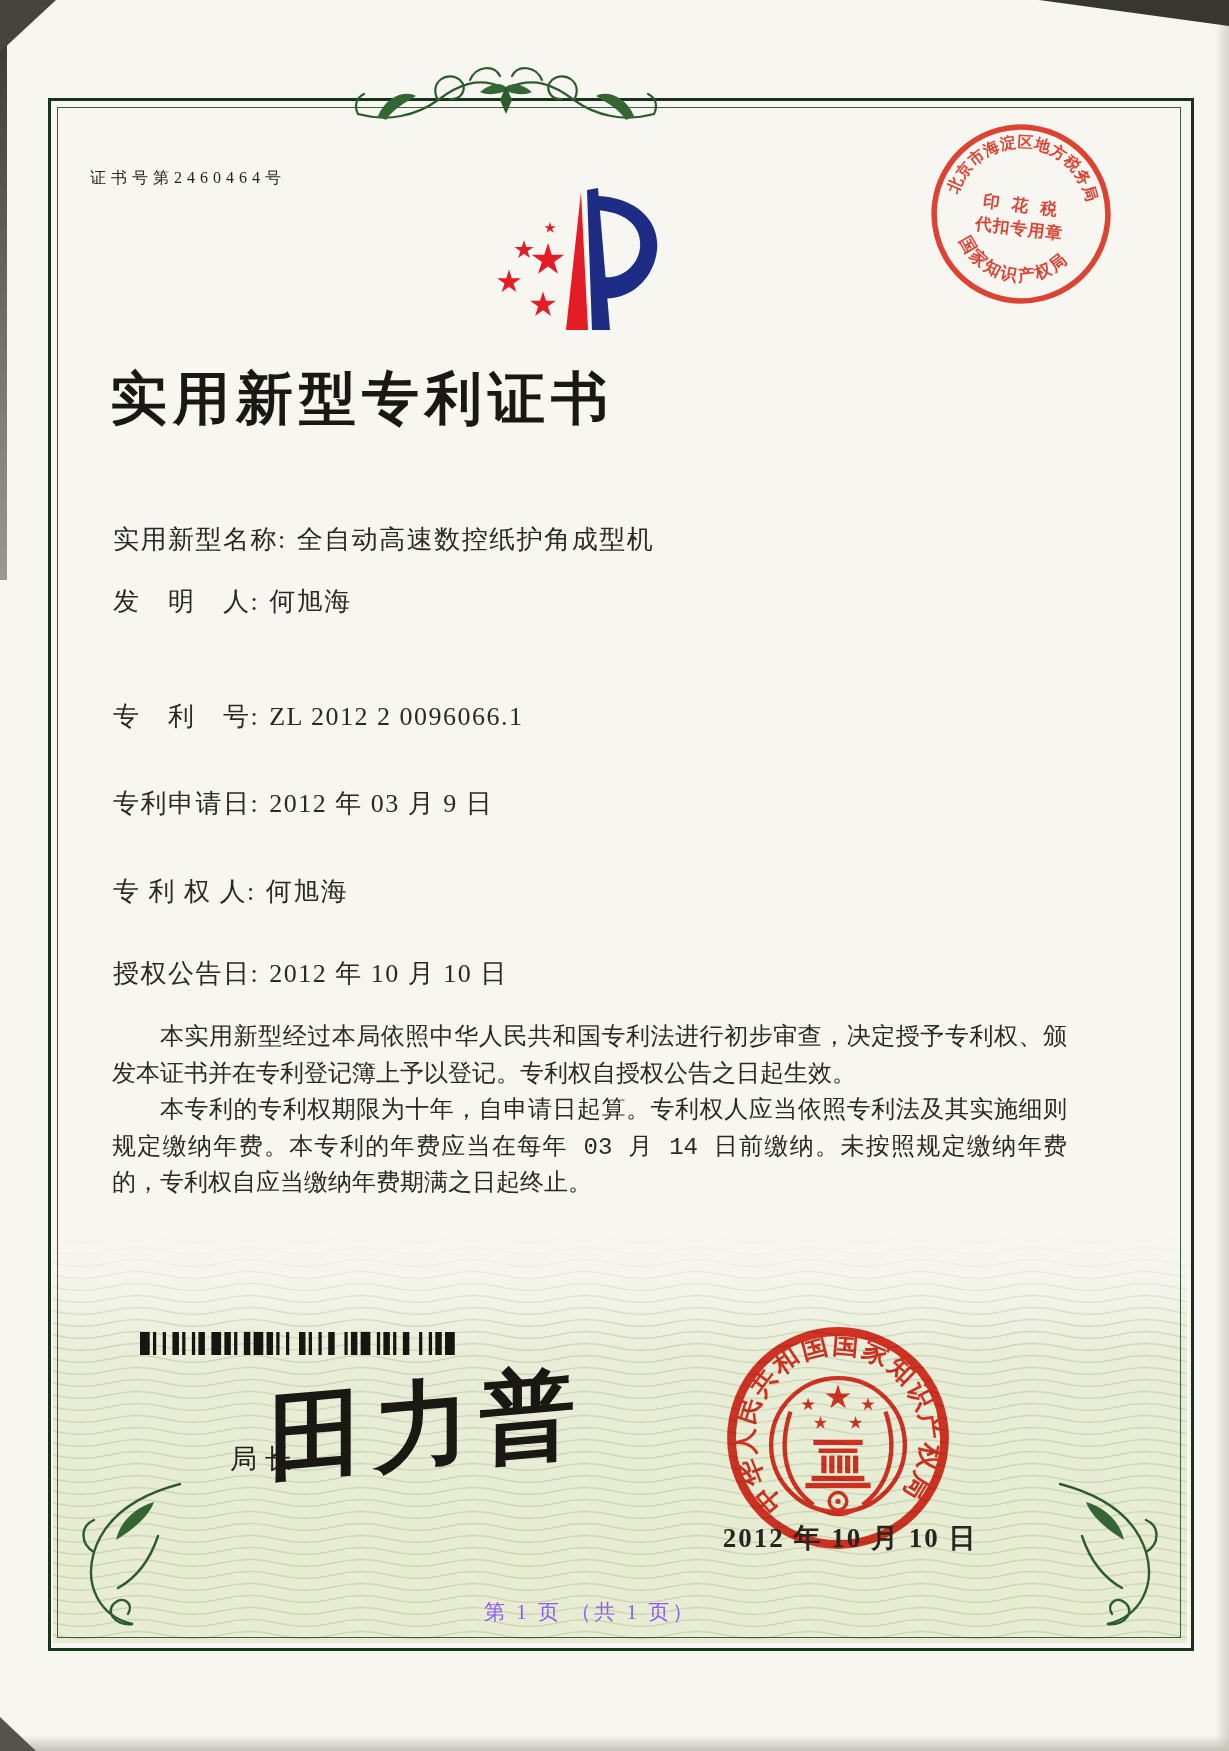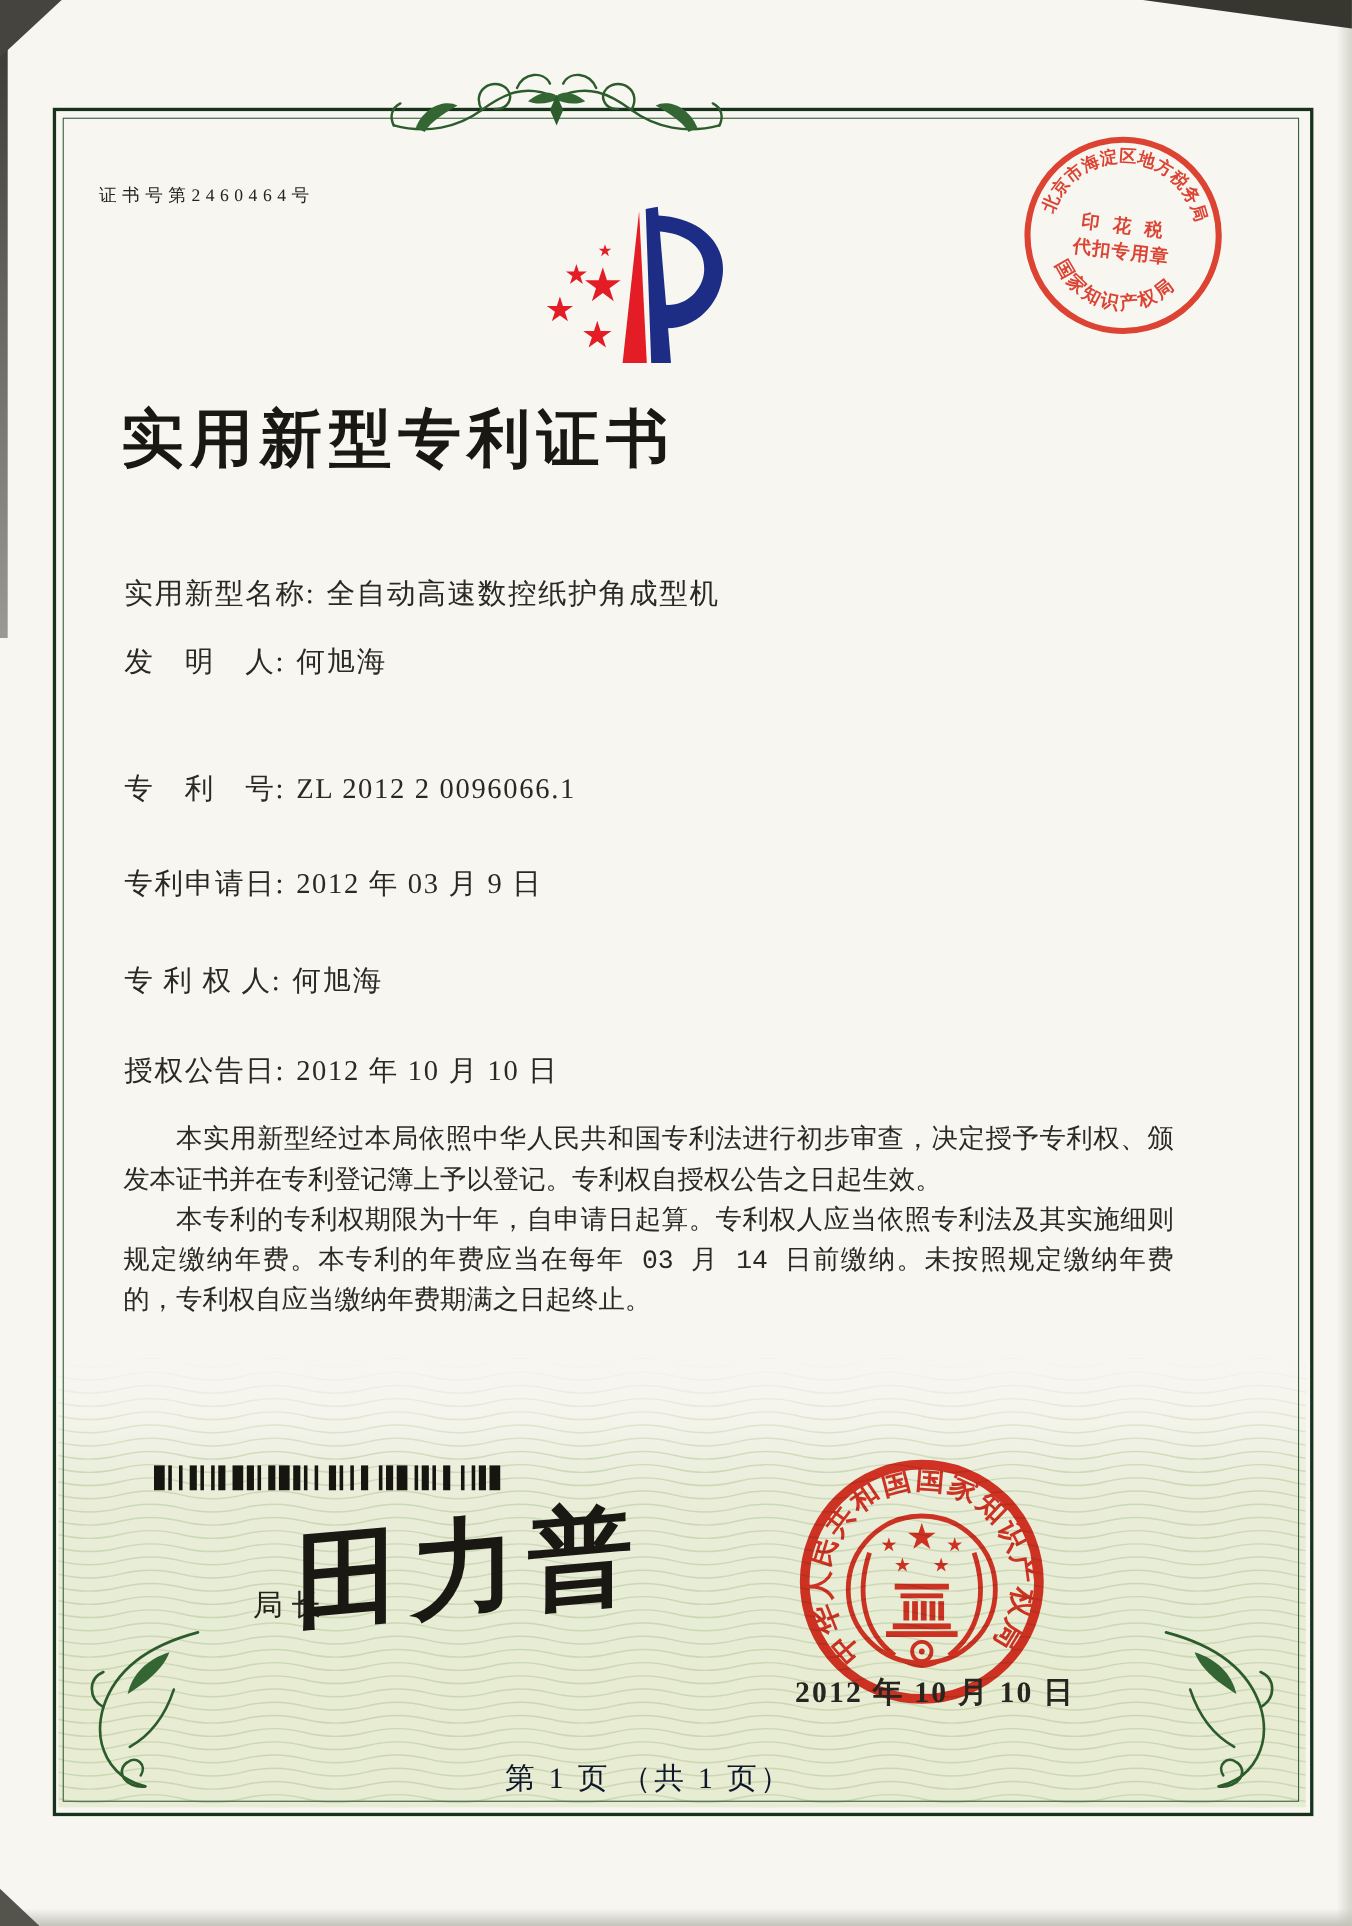--- a/index.html
+++ b/index.html
@@ -53,21 +53,21 @@
   
   .barcode{position:absolute;left:140px;top:1332px;width:318px;height:23px;}
   .signer-label{position:absolute;left:202px;top:1441px;font-size:27px;letter-spacing:8px;color:#23221d;margin-left:28px;}
   .signature{position:absolute;left:268px;top:1362px;font-size:96px;font-weight:700;
     letter-spacing:10px;transform:rotate(-5deg) skewX(-5deg);color:#191812;white-space:nowrap;}
   .seal{position:absolute;left:706px;top:1306px;width:264px;height:264px;
     mix-blend-mode:multiply;opacity:.95;}
   .seal-date{position:absolute;left:690px;top:1520px;width:320px;text-align:center;
     font-size:27px;letter-spacing:2px;font-weight:600;color:#26251f;}
   .page-info{position:absolute;left:420px;top:1598px;width:340px;text-align:center;
-    font-size:27px;letter-spacing:3px;color:#0f172a;}
+    font-size:21px;letter-spacing:3px;color:#8b5cf6;}
   .st-red{fill:#e23726;font-weight:600;font-family:"Liberation Serif","DejaVu Serif",serif;}
   .seal-red-text{fill:#e02a1c;font-weight:700;font-family:"Liberation Serif","DejaVu Serif",serif;}
 </style>
 </head>
 <body>
 
 <svg width="0" height="0" style="position:absolute">
   <defs>
     <path id="star5" d="M0,-10 L2.23,-3.07 L9.51,-3.09 L3.61,1.17 L5.88,8.09 L0,3.8 L-5.88,8.09 L-3.61,1.17 L-9.51,-3.09 L-2.23,-3.07 Z"></path>
   </defs>

